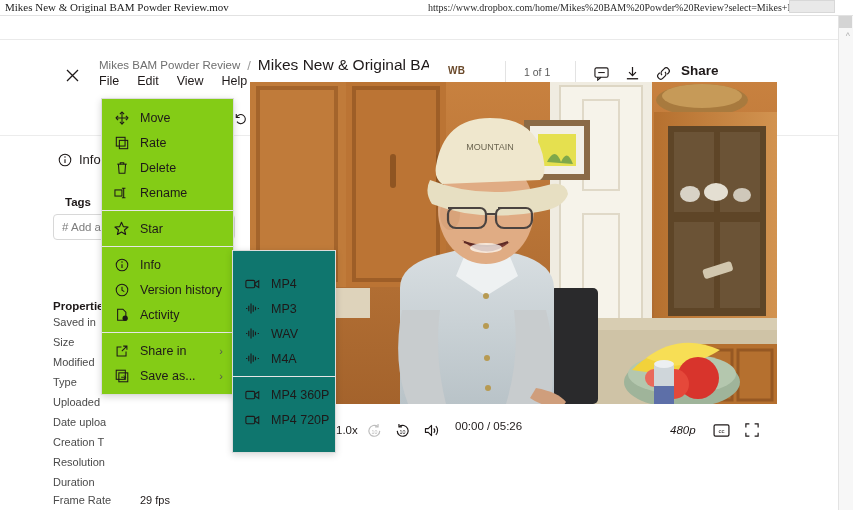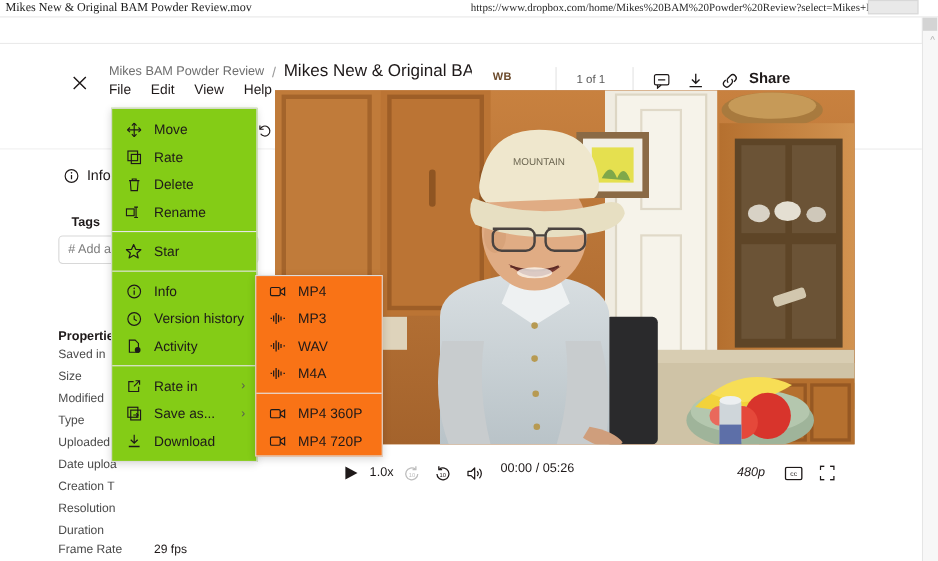--- a/index.html
+++ b/index.html
@@ -177,24 +177,24 @@
     width: 15px; height: 15px; display: flex; align-items: center;
     justify-content: center; flex: 0 0 15px;
   }
   .menu-item .mi-arrow {
     position: absolute; right: 10px; top: 50%; transform: translateY(-50%);
     font-size: 11px; color: #555;
   }
   .menu-sep { height: 1px; background: #e6e6e6; margin: 5px 0; }
 
   .submenu {
-    position: absolute; left: 232px; top: 210px; width: 116px;
-    background: #f97316; border: 1px solid #dcdcdc;
+    position: absolute; left: 232px; top: 210px; width: 104px;
+    background: #0f766e; border: 1px solid #dcdcdc;
     box-shadow: 0 2px 7px rgba(0,0,0,.16);
-    padding: 1px 0; z-index: 50;
+    padding: 20px 0; z-index: 50;
   }
 
   svg { display: block; }
 </style>
 </head>
 <body>
 
 <div id="root">
 
   <div class="os-bar">
@@ -596,43 +596,34 @@
 
       <div class="menu-sep"></div>
 
       <div class="menu-item">
         <span class="mi-ico">
           <svg width="14" height="14" viewBox="0 0 16 16">
             <path d="M12.6 8.6 V13.6 H2.4 V3.4 H7.4" fill="none" stroke="#1e1919" stroke-width="1.2"></path>
             <path d="M9.4 2.4 H13.6 V6.6 M13.6 2.4 L7.8 8.2" fill="none" stroke="#1e1919" stroke-width="1.2"></path>
           </svg>
         </span>
-        <span>Rate in</span>
+        <span>Share in</span>
         <span class="mi-arrow">›</span>
       </div>
       <div class="menu-item">
         <span class="mi-ico">
           <svg width="14" height="14" viewBox="0 0 16 16">
             <rect x="1.4" y="1.4" width="10.4" height="10.4" fill="none" stroke="#1e1919" stroke-width="1.2"></rect>
             <rect x="4.4" y="4.4" width="10.2" height="10.2" fill="none" stroke="#1e1919" stroke-width="1.2"></rect>
             <path d="M7 9.4 h5 M10.2 7.4 L12.2 9.4 L10.2 11.4" fill="none" stroke="#1e1919" stroke-width="1.1"></path>
           </svg>
         </span>
         <span>Save as...</span>
         <span class="mi-arrow">›</span>
       </div>
-      <div class="menu-item">
-        <span class="mi-ico">
-          <svg width="14" height="14" viewBox="0 0 16 16">
-            <path d="M8 1.4 V10 M4.4 6.6 L8 10.2 L11.6 6.6" fill="none" stroke="#1e1919" stroke-width="1.25"></path>
-            <path d="M2.4 13.6 H13.6" stroke="#1e1919" stroke-width="1.35"></path>
-          </svg>
-        </span>
-        <span>Download</span>
-      </div>
     </div>
 
     <div class="submenu">
       <div class="menu-item">
         <span class="mi-ico">
           <svg width="15" height="12" viewBox="0 0 17 13">
             <rect x="1" y="2.4" width="10" height="8.4" rx="1.4" fill="none" stroke="#1e1919" stroke-width="1.2"></rect>
             <path d="M11.4 5.4 L15.6 2.8 V10.4 L11.4 7.8 Z" fill="none" stroke="#1e1919" stroke-width="1.2"></path>
           </svg>
         </span>

